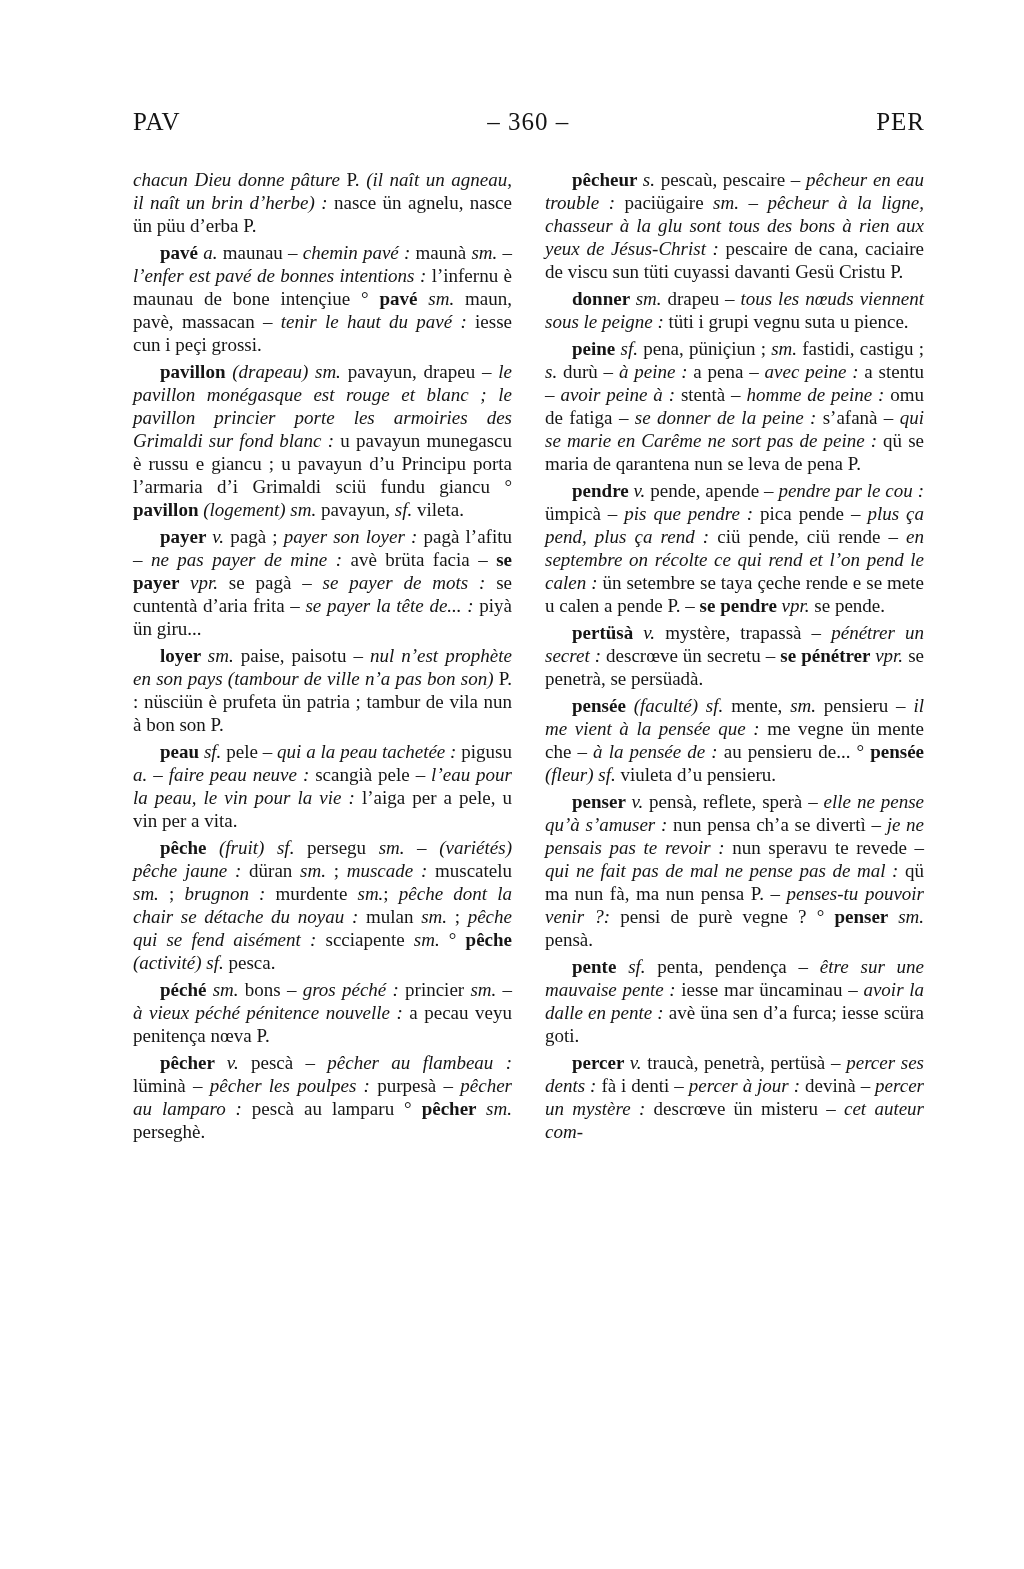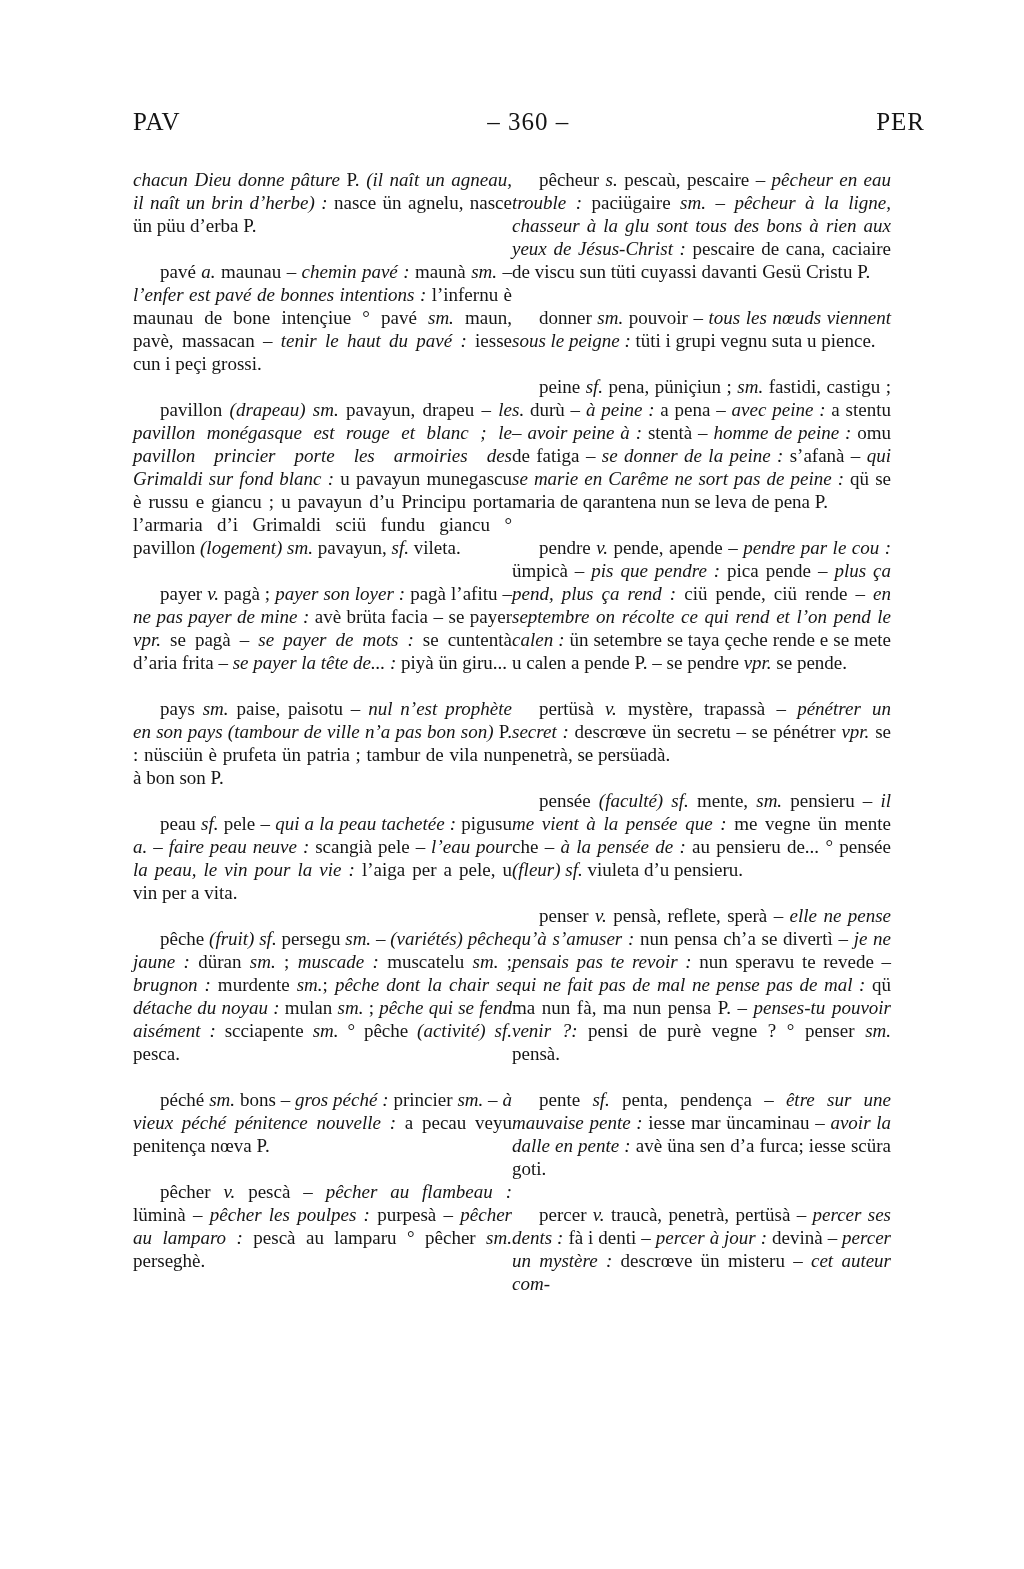--- a/index.html
+++ b/index.html
@@ -23,64 +23,65 @@
   .header {
     display: flex;
     justify-content: space-between;
     align-items: baseline;
     font-size: 25px;
     letter-spacing: 1px;
     margin-bottom: 32px;
   }
   .cols {
     display: flex;
+    gap: 33px;
   }
   .col {
     width: 379px;
     font-size: 19px;
     line-height: 23px;
     text-align: justify;
   }
   p.entry {
     margin: 0;
   }
   p.entry + p.entry {
-    margin-top: 23px;
+    margin-top: 4px;
   }
   p.entry.indent {
     text-indent: 27px;
   }
   .seg-r { font-style: normal; font-weight: normal; }
   .seg-i { font-style: italic; }
-  .seg-b { font-weight: normal; }
+  .seg-b { font-weight: bold; }
 </style>
 </head>
 <body>
 
 <div class="page">
   <div class="header">
     <span>PAV</span>
     <span>– 360 –</span>
     <span>PER</span>
   </div>
   <div class="cols">
     <div class="col" id="col-left">
         <p class="entry"><span class="seg-i">chacun Dieu donne pâture </span><span class="seg-r">P. </span><span class="seg-i">(il naît un agneau, il naît un brin d’herbe) : </span><span class="seg-r">nasce ün agnelu, nasce ün püu d’erba P.</span></p>
         <p class="entry indent"><span class="seg-b">pavé </span><span class="seg-i">a.</span><span class="seg-r"> maunau – </span><span class="seg-i">chemin pavé : </span><span class="seg-r">maunà </span><span class="seg-i">sm.</span><span class="seg-r"> – </span><span class="seg-i">l’enfer est pavé de bonnes intentions : </span><span class="seg-r">l’infernu è maunau de bone intençiue ° </span><span class="seg-b">pavé </span><span class="seg-i">sm.</span><span class="seg-r"> maun, pavè, massacan – </span><span class="seg-i">tenir le haut du pavé : </span><span class="seg-r">iesse cun i peçi grossi.</span></p>
         <p class="entry indent"><span class="seg-b">pavillon </span><span class="seg-i">(drapeau) sm.</span><span class="seg-r"> pavayun, drapeu – </span><span class="seg-i">le pavillon monégasque est rouge et blanc ; le pavillon princier porte les armoiries des Grimaldi sur fond blanc : </span><span class="seg-r">u pavayun munegascu è russu e giancu ; u pavayun d’u Principu porta l’armaria d’i Grimaldi sciü fundu giancu ° </span><span class="seg-b">pavillon </span><span class="seg-i">(logement) sm.</span><span class="seg-r"> pavayun, </span><span class="seg-i">sf.</span><span class="seg-r"> vileta.</span></p>
         <p class="entry indent"><span class="seg-b">payer </span><span class="seg-i">v.</span><span class="seg-r"> pagà ; </span><span class="seg-i">payer son loyer : </span><span class="seg-r">pagà l’afitu – </span><span class="seg-i">ne pas payer de mine : </span><span class="seg-r">avè brüta facia – </span><span class="seg-b">se payer </span><span class="seg-i">vpr.</span><span class="seg-r"> se pagà – </span><span class="seg-i">se payer de mots : </span><span class="seg-r">se cuntentà d’aria frita – </span><span class="seg-i">se payer la tête de... : </span><span class="seg-r">piyà ün giru...</span></p>
-        <p class="entry indent"><span class="seg-b">pays </span><span class="seg-i">sm.</span><span class="seg-r"> paise, paisotu – </span><span class="seg-i">nul n’est prophète en son pays (tambour de ville n’a pas bon son) </span><span class="seg-r">P. : nüsciün è prufeta ün patria ; tambur de vila nun à bon son P.</span></p>
+        <p class="entry indent"><span class="seg-b">loyer </span><span class="seg-i">sm.</span><span class="seg-r"> paise, paisotu – </span><span class="seg-i">nul n’est prophète en son pays (tambour de ville n’a pas bon son) </span><span class="seg-r">P. : nüsciün è prufeta ün patria ; tambur de vila nun à bon son P.</span></p>
         <p class="entry indent"><span class="seg-b">peau </span><span class="seg-i">sf.</span><span class="seg-r"> pele – </span><span class="seg-i">qui a la peau tachetée : </span><span class="seg-r">pigusu </span><span class="seg-i">a.</span><span class="seg-r"> – </span><span class="seg-i">faire peau neuve : </span><span class="seg-r">scangià pele – </span><span class="seg-i">l’eau pour la peau, le vin pour la vie : </span><span class="seg-r">l’aiga per a pele, u vin per a vita.</span></p>
         <p class="entry indent"><span class="seg-b">pêche </span><span class="seg-i">(fruit) sf.</span><span class="seg-r"> persegu </span><span class="seg-i">sm.</span><span class="seg-r"> – </span><span class="seg-i">(variétés) pêche jaune : </span><span class="seg-r">düran </span><span class="seg-i">sm.</span><span class="seg-r"> ; </span><span class="seg-i">muscade : </span><span class="seg-r">muscatelu </span><span class="seg-i">sm.</span><span class="seg-r"> ; </span><span class="seg-i">brugnon : </span><span class="seg-r">murdente </span><span class="seg-i">sm.</span><span class="seg-r">; </span><span class="seg-i">pêche dont la chair se détache du noyau : </span><span class="seg-r">mulan </span><span class="seg-i">sm.</span><span class="seg-r"> ; </span><span class="seg-i">pêche qui se fend aisément : </span><span class="seg-r">scciapente </span><span class="seg-i">sm.</span><span class="seg-r"> ° </span><span class="seg-b">pêche </span><span class="seg-i">(activité) sf.</span><span class="seg-r"> pesca.</span></p>
         <p class="entry indent"><span class="seg-b">péché </span><span class="seg-i">sm.</span><span class="seg-r"> bons – </span><span class="seg-i">gros péché : </span><span class="seg-r">princier </span><span class="seg-i">sm.</span><span class="seg-r"> – </span><span class="seg-i">à vieux péché pénitence nouvelle : </span><span class="seg-r">a pecau veyu penitença nœva P.</span></p>
         <p class="entry indent"><span class="seg-b">pêcher </span><span class="seg-i">v.</span><span class="seg-r"> pescà – </span><span class="seg-i">pêcher au flambeau : </span><span class="seg-r">lüminà – </span><span class="seg-i">pêcher les poulpes : </span><span class="seg-r">purpesà – </span><span class="seg-i">pêcher au lamparo : </span><span class="seg-r">pescà au lamparu ° </span><span class="seg-b">pêcher </span><span class="seg-i">sm.</span><span class="seg-r"> perseghè.</span></p>
       </div>
     <div class="col" id="col-right">
         <p class="entry indent"><span class="seg-b">pêcheur </span><span class="seg-i">s.</span><span class="seg-r"> pescaù, pescaire – </span><span class="seg-i">pêcheur en eau trouble : </span><span class="seg-r">paciügaire </span><span class="seg-i">sm.</span><span class="seg-r"> – </span><span class="seg-i">pêcheur à la ligne, chasseur à la glu sont tous des bons à rien aux yeux de Jésus-Christ : </span><span class="seg-r">pescaire de cana, caciaire de viscu sun tüti cuyassi davanti Gesü Cristu P.</span></p>
-        <p class="entry indent"><span class="seg-b">donner </span><span class="seg-i">sm.</span><span class="seg-r"> pouvoir – </span><span class="seg-i">tous les nœuds viennent sous le peigne : </span><span class="seg-r">tüti i grupi vegnu suta u pience.</span></p>
+        <p class="entry indent"><span class="seg-b">donner </span><span class="seg-i">sm.</span><span class="seg-r"> drapeu – </span><span class="seg-i">tous les nœuds viennent sous le peigne : </span><span class="seg-r">tüti i grupi vegnu suta u pience.</span></p>
         <p class="entry indent"><span class="seg-b">peine </span><span class="seg-i">sf.</span><span class="seg-r"> pena, püniçiun ; </span><span class="seg-i">sm.</span><span class="seg-r"> fastidi, castigu ; </span><span class="seg-i">s.</span><span class="seg-r"> durù – </span><span class="seg-i">à peine : </span><span class="seg-r">a pena – </span><span class="seg-i">avec peine : </span><span class="seg-r">a stentu – </span><span class="seg-i">avoir peine à : </span><span class="seg-r">stentà – </span><span class="seg-i">homme de peine : </span><span class="seg-r">omu de fatiga – </span><span class="seg-i">se donner de la peine : </span><span class="seg-r">s’afanà – </span><span class="seg-i">qui se marie en Carême ne sort pas de peine : </span><span class="seg-r">qü se maria de qarantena nun se leva de pena P.</span></p>
         <p class="entry indent"><span class="seg-b">pendre </span><span class="seg-i">v.</span><span class="seg-r"> pende, apende – </span><span class="seg-i">pendre par le cou : </span><span class="seg-r">ümpicà – </span><span class="seg-i">pis que pendre : </span><span class="seg-r">pica pende – </span><span class="seg-i">plus ça pend, plus ça rend : </span><span class="seg-r">ciü pende, ciü rende – </span><span class="seg-i">en septembre on récolte ce qui rend et l’on pend le calen : </span><span class="seg-r">ün setembre se taya çeche rende e se mete u calen a pende P. – </span><span class="seg-b">se pendre </span><span class="seg-i">vpr.</span><span class="seg-r"> se pende.</span></p>
         <p class="entry indent"><span class="seg-b">pertüsà </span><span class="seg-i">v.</span><span class="seg-r"> mystère, trapassà – </span><span class="seg-i">pénétrer un secret : </span><span class="seg-r">descrœve ün secretu – </span><span class="seg-b">se pénétrer </span><span class="seg-i">vpr.</span><span class="seg-r"> se penetrà, se persüadà.</span></p>
         <p class="entry indent"><span class="seg-b">pensée </span><span class="seg-i">(faculté) sf.</span><span class="seg-r"> mente, </span><span class="seg-i">sm.</span><span class="seg-r"> pensieru – </span><span class="seg-i">il me vient à la pensée que : </span><span class="seg-r">me vegne ün mente che – </span><span class="seg-i">à la pensée de : </span><span class="seg-r">au pensieru de... ° </span><span class="seg-b">pensée </span><span class="seg-i">(fleur) sf.</span><span class="seg-r"> viuleta d’u pensieru.</span></p>
         <p class="entry indent"><span class="seg-b">penser </span><span class="seg-i">v.</span><span class="seg-r"> pensà, reflete, sperà – </span><span class="seg-i">elle ne pense qu’à s’amuser : </span><span class="seg-r">nun pensa ch’a se divertì – </span><span class="seg-i">je ne pensais pas te revoir : </span><span class="seg-r">nun speravu te revede – </span><span class="seg-i">qui ne fait pas de mal ne pense pas de mal : </span><span class="seg-r">qü ma nun fà, ma nun pensa P. – </span><span class="seg-i">penses-tu pouvoir venir ?: </span><span class="seg-r">pensi de purè vegne ? ° </span><span class="seg-b">penser </span><span class="seg-i">sm.</span><span class="seg-r"> pensà.</span></p>
         <p class="entry indent"><span class="seg-b">pente </span><span class="seg-i">sf.</span><span class="seg-r"> penta, pendença – </span><span class="seg-i">être sur une mauvaise pente : </span><span class="seg-r">iesse mar üncaminau – </span><span class="seg-i">avoir la dalle en pente : </span><span class="seg-r">avè üna sen d’a furca; iesse scüra goti.</span></p>
         <p class="entry indent"><span class="seg-b">percer </span><span class="seg-i">v.</span><span class="seg-r"> traucà, penetrà, pertüsà – </span><span class="seg-i">percer ses dents : </span><span class="seg-r">fà i denti – </span><span class="seg-i">percer à jour : </span><span class="seg-r">devinà – </span><span class="seg-i">percer un mystère : </span><span class="seg-r">descrœve ün misteru – </span><span class="seg-i">cet auteur com-</span></p>
       </div>
   </div>
 </div>

